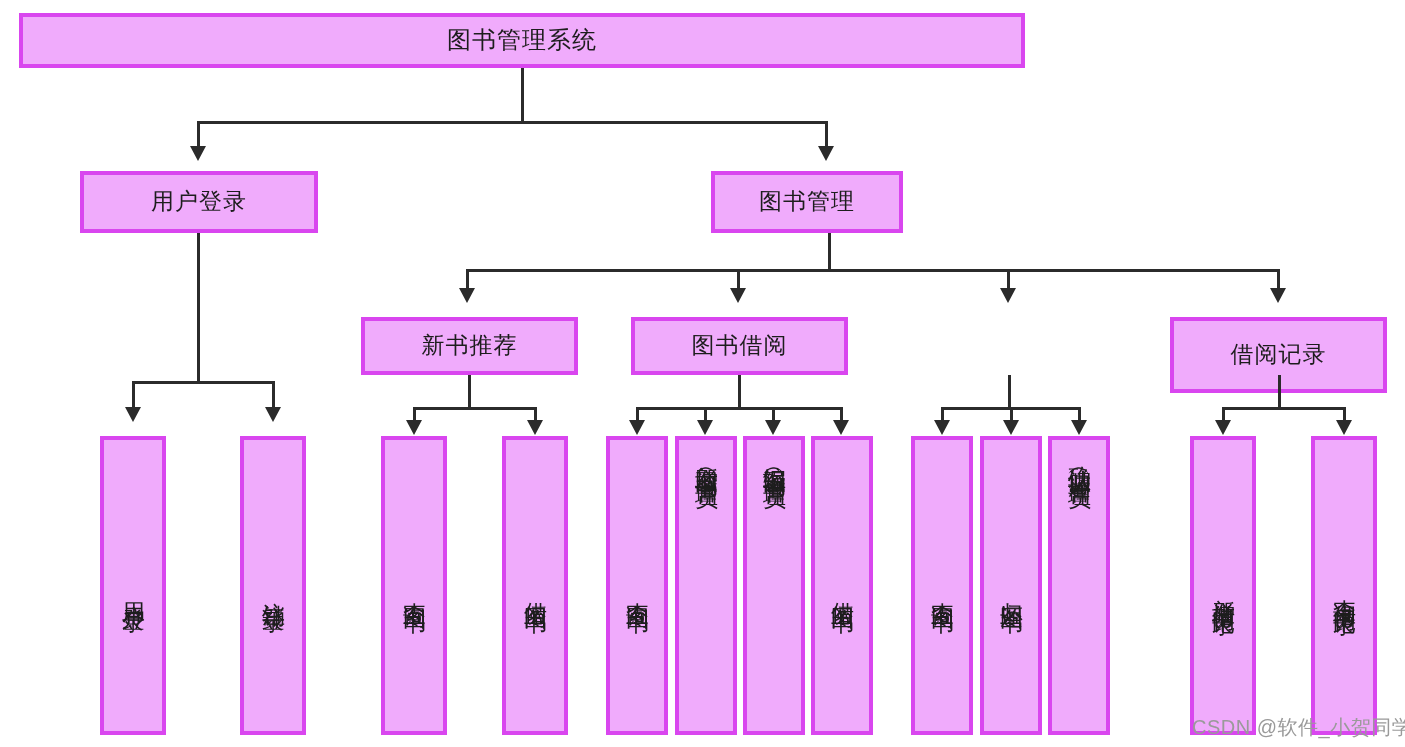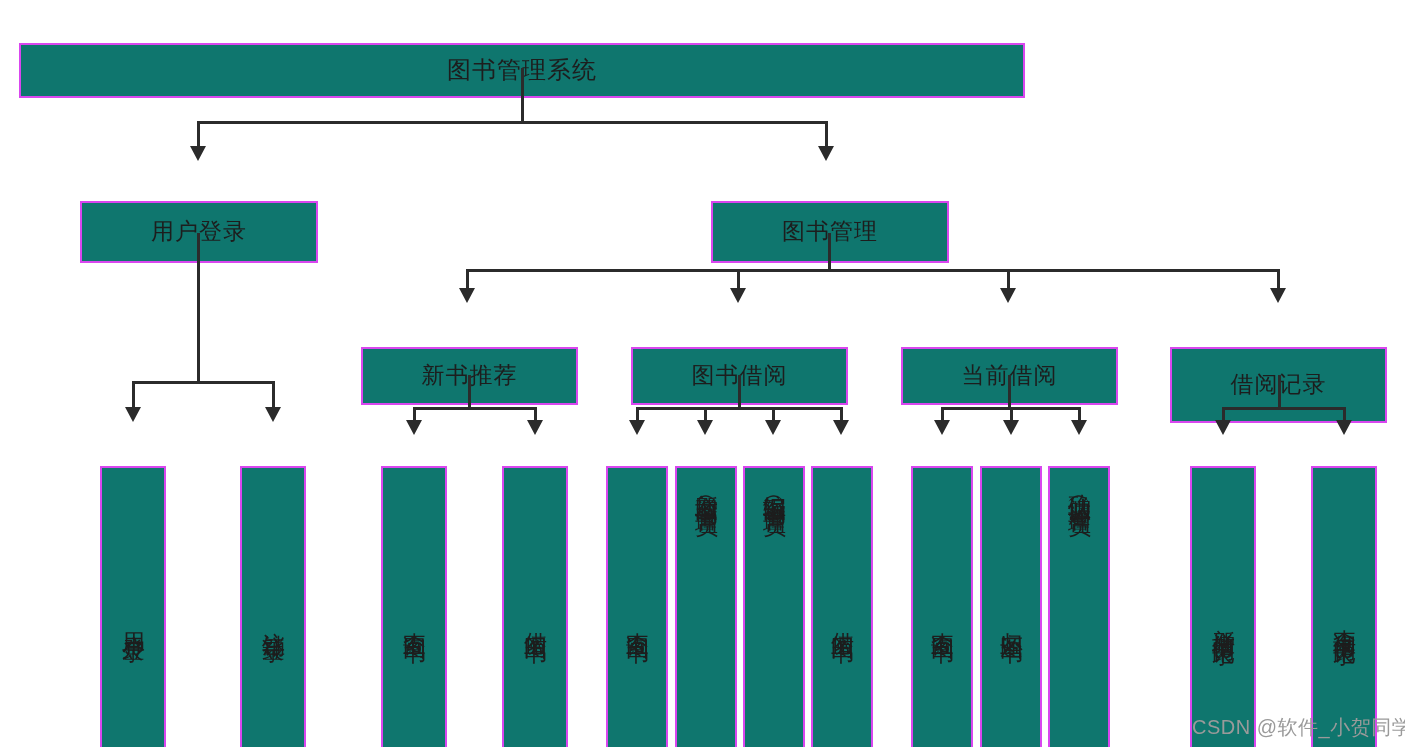--- a/index.html
+++ b/index.html
@@ -12,27 +12,26 @@
     position:relative;
     width:1405px;
     height:747px;
     background:#ffffff;
     overflow:hidden;
   }
   
   .node{
     position:absolute;
     box-sizing:border-box;
-    background:#0f766e;
-    border:2px solid #d946ef;
+    background:#f0abfc;
+    border:4px solid #d946ef;
     display:flex;
     align-items:center;
     justify-content:center;
     color:#1d1d1d;
-    margin-top:30px;
   }
   .node .label{
     display:block;
     text-align:center;
     letter-spacing:1px;
     white-space:nowrap;
   }
   
   .node.horiz .label{
     font-size:23px;
@@ -96,21 +95,21 @@
 
   <div class="ln v" style="left:197px; top:121px; width:3px; height:28px;"></div>
   <div class="arrow" style="left:190px; top:146px;"></div>
   <div class="ln v" style="left:825px; top:121px; width:3px; height:28px;"></div>
   <div class="arrow" style="left:818px; top:146px;"></div>
 
   <div class="node horiz" style="left:80px; top:171px; width:238px; height:62px;">
     <span class="label">用户登录</span>
   </div>
 
-  <div class="node horiz" style="left:711px; top:171px; width:238px; height:62px;">
+  <div class="node horiz" style="left:711px; top:171px; width:192px; height:62px;">
     <span class="label">图书管理</span>
   </div>
 
   <div class="ln v" style="left:197px; top:233px; width:3px; height:150px;"></div>
   <div class="ln h" style="left:132px; top:381px; width:143px; height:3px;"></div>
   <div class="ln v" style="left:132px; top:381px; width:3px; height:29px;"></div>
   <div class="arrow" style="left:125px; top:407px;"></div>
   <div class="ln v" style="left:272px; top:381px; width:3px; height:29px;"></div>
   <div class="arrow" style="left:265px; top:407px;"></div>
 
@@ -124,23 +123,20 @@
   <div class="arrow" style="left:1000px; top:288px;"></div>
   <div class="ln v" style="left:1277px; top:269px; width:3px; height:22px;"></div>
   <div class="arrow" style="left:1270px; top:288px;"></div>
 
   <div class="node horiz" style="left:631px; top:317px; width:217px; height:58px;">
     <span class="label">图书借阅</span>
   </div>
   <div class="node horiz" style="left:361px; top:317px; width:217px; height:58px;">
     <span class="label">新书推荐</span>
   </div>
-  <div class="node horiz" style="left:901px; top:317px; width:217px; height:58px;">
-    <span class="label">当前借阅</span>
-  </div>
   <div class="node horiz" style="left:1170px; top:317px; width:217px; height:76px;">
     <span class="label">借阅记录</span>
   </div>
 
   <div class="ln v" style="left:468px; top:375px; width:3px; height:34px;"></div>
   <div class="ln h" style="left:413px; top:407px; width:124px; height:3px;"></div>
   <div class="ln v" style="left:413px; top:407px; width:3px; height:16px;"></div>
   <div class="arrow" style="left:406px; top:420px;"></div>
   <div class="ln v" style="left:534px; top:407px; width:3px; height:16px;"></div>
   <div class="arrow" style="left:527px; top:420px;"></div>

